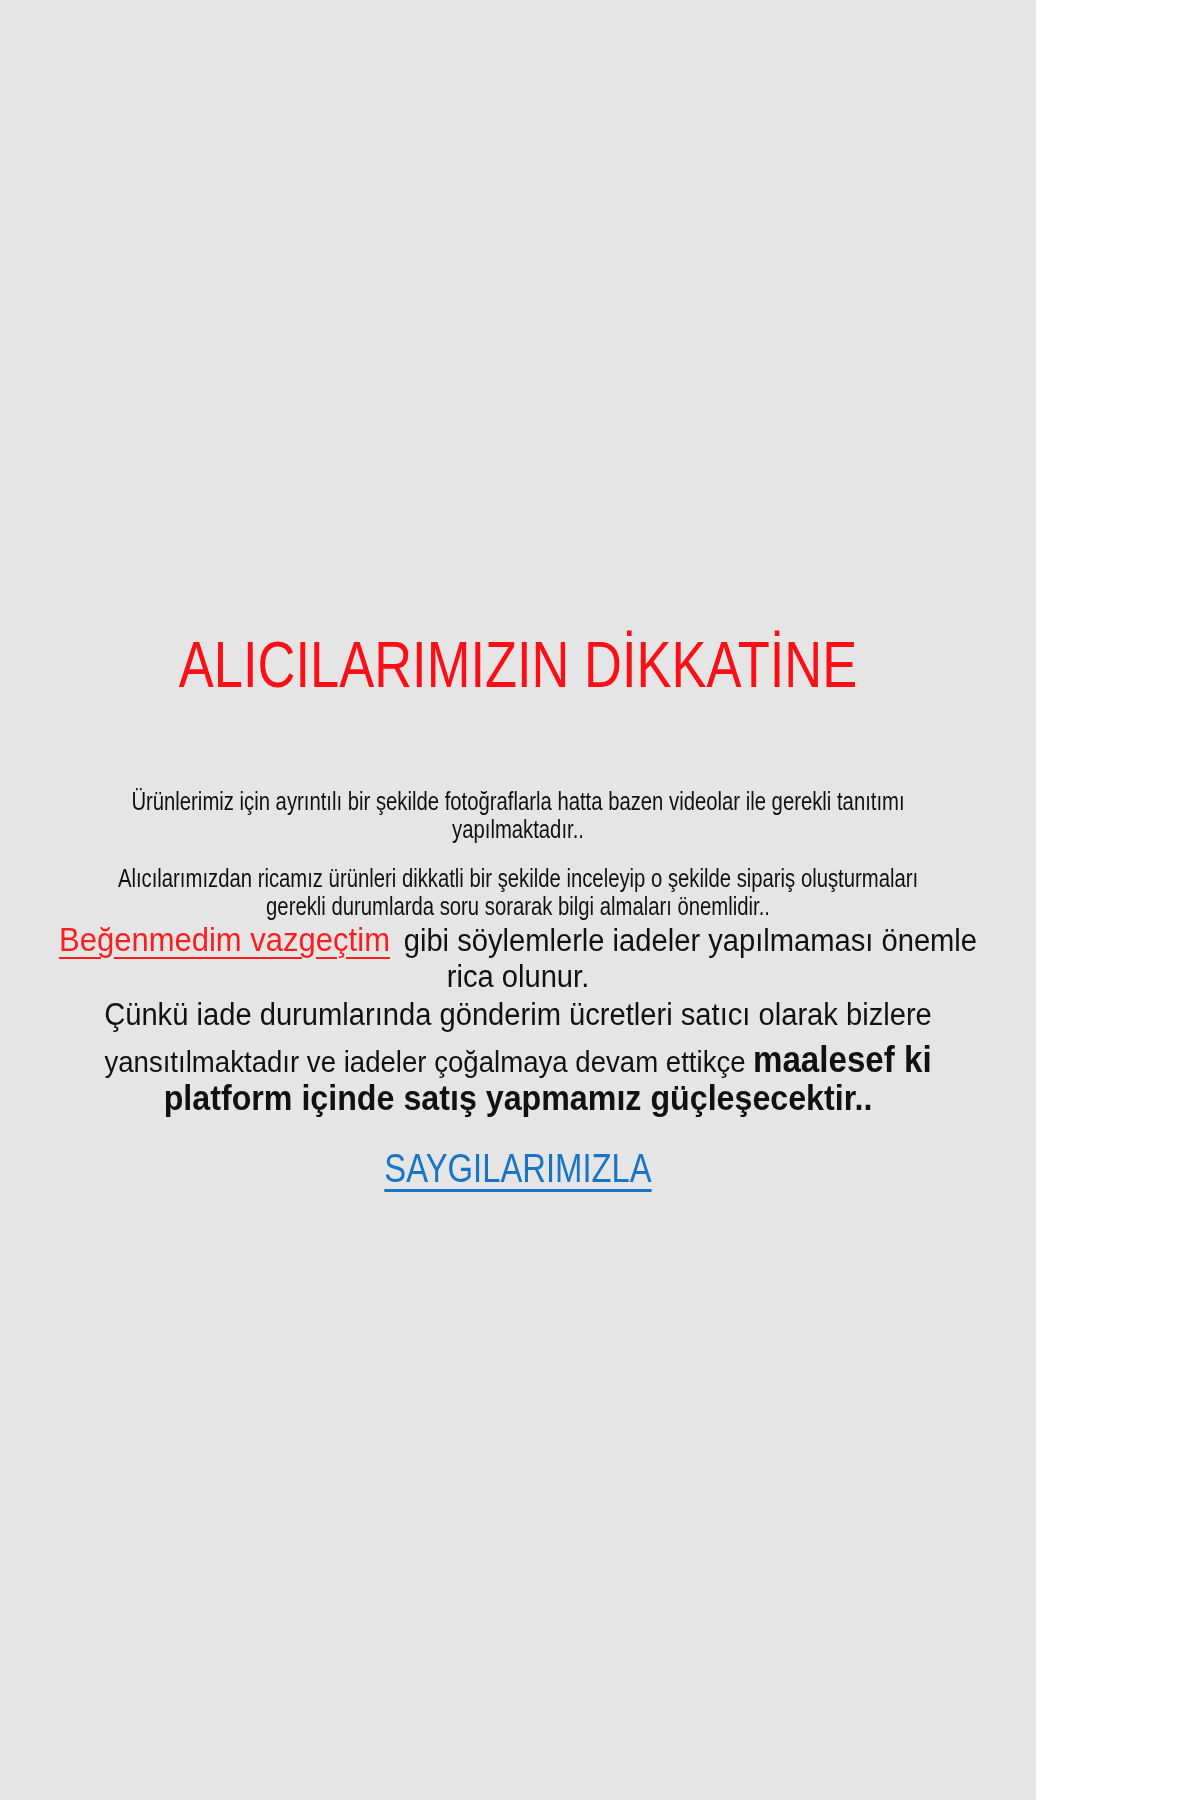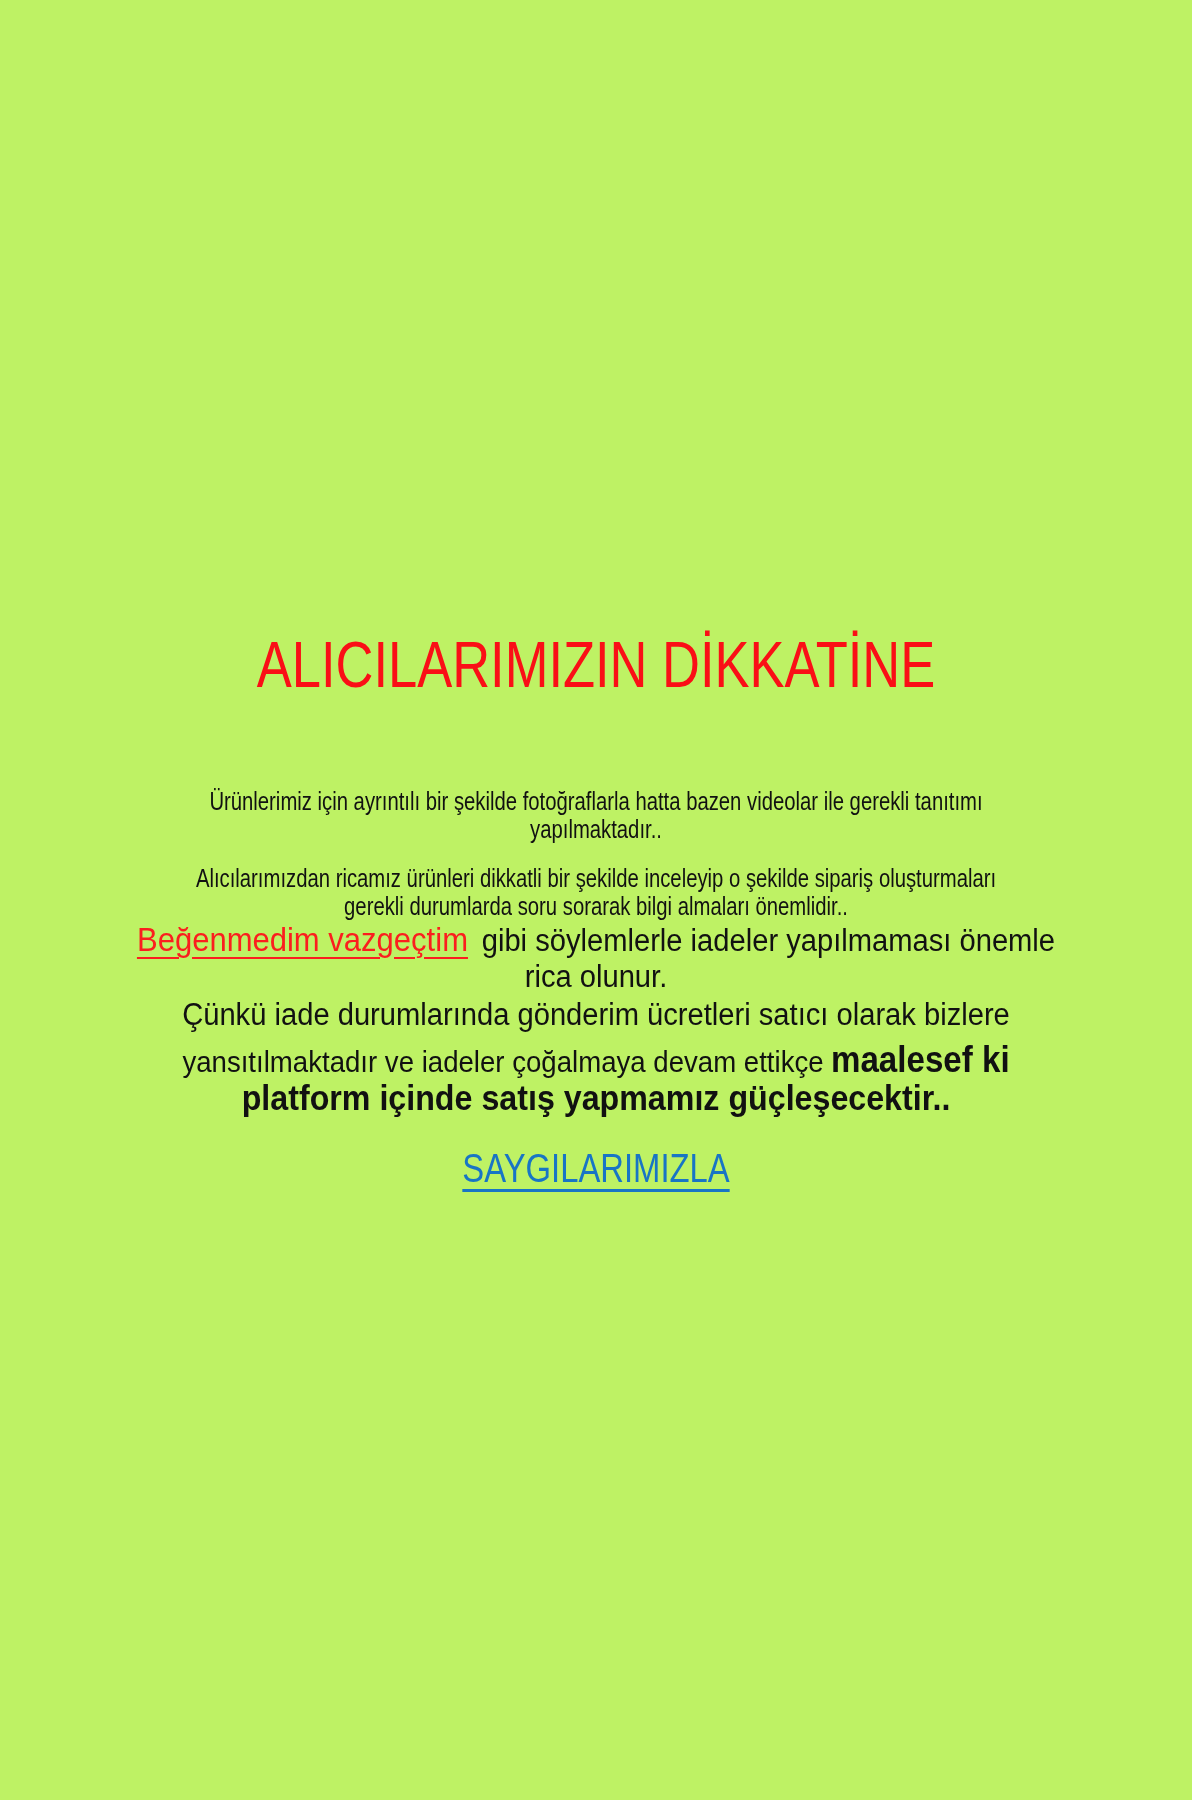--- a/index.html
+++ b/index.html
@@ -1,21 +1,21 @@
 <!DOCTYPE html>
 <html><head>
 <meta charset="utf-8">
 <style>
   * { box-sizing: border-box; }
   html, body { margin: 0; padding: 0; background: #ffffff; }
   .page {
     position: relative;
-    width: 1192px;
+    width: 1036px;
     height: 1800px;
-    background: #bef264;
+    background: #e5e5e5;
     overflow: hidden;
     font-family: "Liberation Sans", "DejaVu Sans", sans-serif;
     color: #111111;
   }
   .block {
     position: absolute;
     left: 0;
     right: 0;
     text-align: center;
     transform-origin: 50% 50%;

